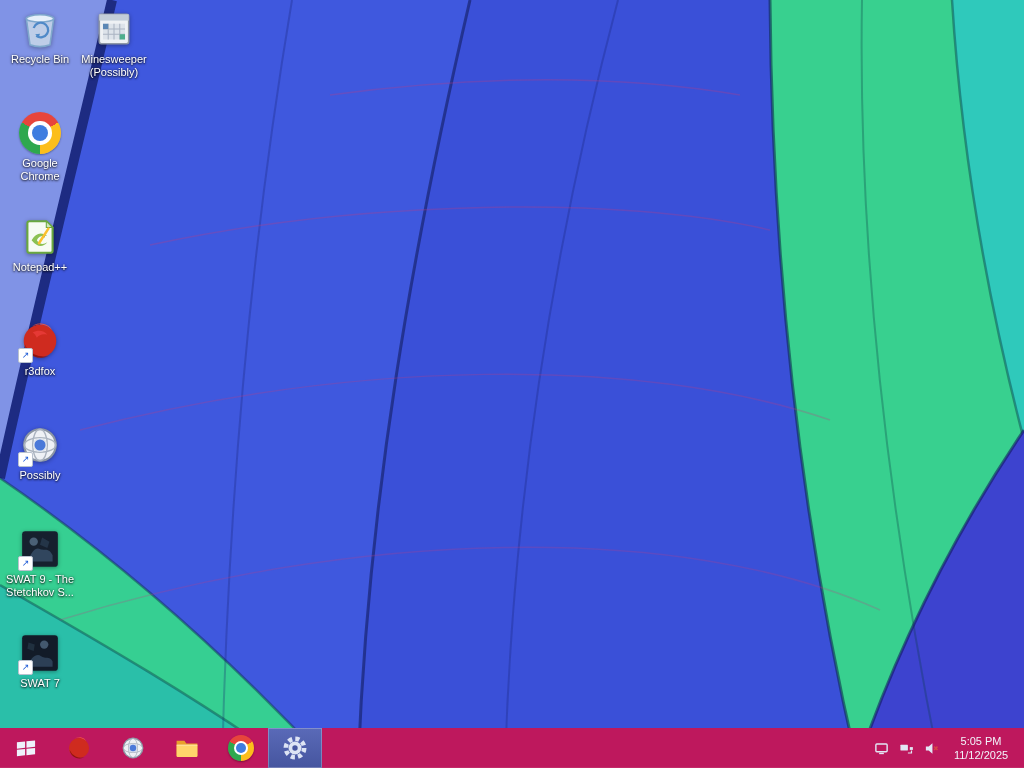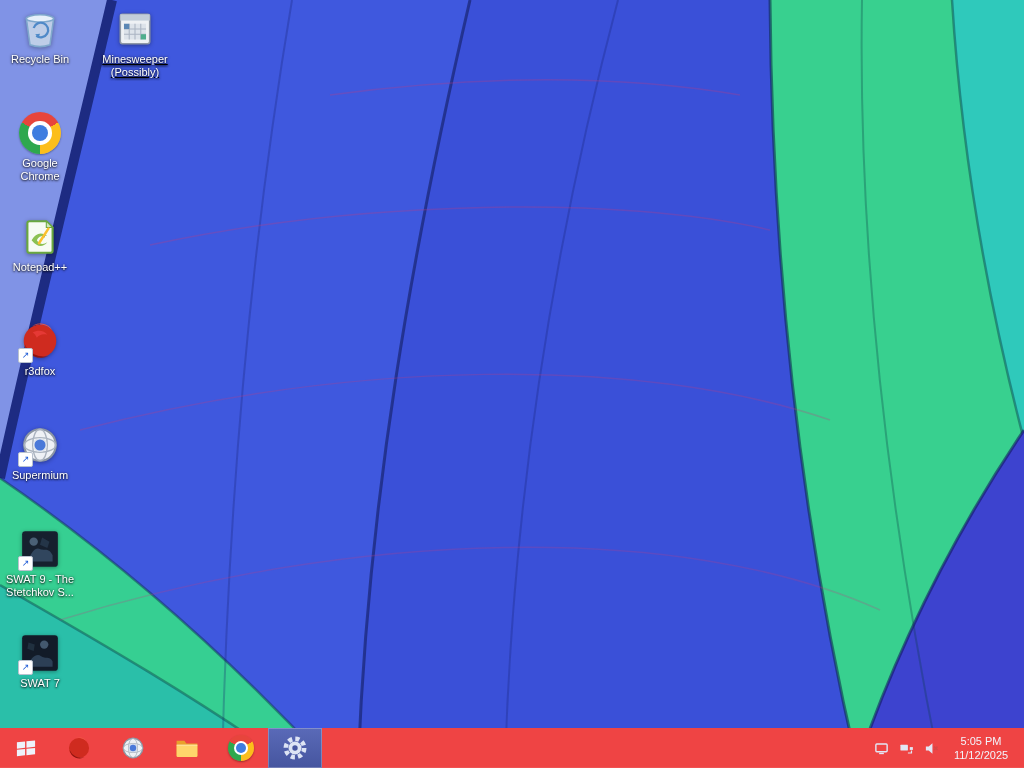--- a/index.html
+++ b/index.html
@@ -38,21 +38,21 @@
     display:flex;align-items:center;justify-content:center;
     box-shadow:0 1px 2px rgba(0,0,0,.35);}
   .chrome-white{width:56%;height:56%;border-radius:50%;background:#fff;
     display:flex;align-items:center;justify-content:center;}
   .chrome-blue{width:68%;height:68%;border-radius:50%;background:#3f7de0;}
   .chrome-mini{width:26px;height:26px;}
 
   
   .taskbar{
     position:absolute;left:0;right:0;bottom:0;height:40px;
-    background:#ef4444;display:flex;align-items:stretch;
+    background:#be185d;display:flex;align-items:stretch;
     box-shadow:0 -1px 0 rgba(255,255,255,.08) inset;
   }
   .tb-btn{
     width:54px;display:flex;align-items:center;justify-content:center;
     border:none;background:transparent;padding:0;cursor:pointer;position:relative;
   }
   .tb-btn.start{width:52px;}
   .tb-btn.active{
     background:linear-gradient(#5a6ab8,#46559f);
     box-shadow:inset 0 0 0 1px rgba(255,255,255,.25);
@@ -115,21 +115,21 @@
       <svg viewBox="0 0 40 40">
         <path d="M7,10 L10.5,35 Q20,38.5 29.5,35 L33,10" fill="rgba(214,230,247,0.8)" stroke="#7fa8cc" stroke-width="1.5"></path>
         <ellipse cx="20" cy="10" rx="13" ry="3.5" fill="#e7f0fa" stroke="#7fa8cc" stroke-width="1.5"></ellipse>
         <path d="M14,19 a7,7 0 1 1 2.5,7.5" fill="none" stroke="#4f89c8" stroke-width="2.2"></path>
         <path d="M15.5,25 l4.5,-0.5 -1.5,4 z" fill="#4f89c8"></path>
       </svg>
     </div>
     <div class="icon-label">Recycle Bin</div>
   </div>
 
-  <div class="icon-cell" style="left:97px;top:8px;text-decoration:underline;">
+  <div class="icon-cell" style="left:76px;top:8px;">
     <div class="icon-art">
       <svg viewBox="0 0 40 40">
         <rect x="6" y="6" width="28" height="28" rx="2" fill="#eef1f4" stroke="#8f98a5" stroke-width="1.5"></rect>
         <rect x="6" y="6" width="28" height="6" fill="#c3cdd9"></rect>
         <rect x="9.5" y="15" width="21" height="15" fill="#dde3ea"></rect>
         <path d="M9.5,20 h21 M9.5,25 h21 M14.5,15 v15 M20,15 v15 M25.5,15 v15" stroke="#aab4c2" stroke-width="1"></path>
         <rect x="9.5" y="15" width="5" height="5" fill="#5b87b5"></rect>
         <rect x="25.5" y="25" width="5" height="5" fill="#4fae8d"></rect>
       </svg>
     </div>
@@ -176,21 +176,21 @@
   <div class="icon-cell" style="left:2px;top:424px;">
     <div class="icon-art">
       <svg viewBox="0 0 40 40">
         <circle cx="20" cy="20" r="15" fill="#eef1f5" stroke="#8b95a3" stroke-width="2"></circle>
         <ellipse cx="20" cy="20" rx="7" ry="15" fill="none" stroke="#aab3bf" stroke-width="1.3"></ellipse>
         <ellipse cx="20" cy="20" rx="15" ry="7" fill="none" stroke="#aab3bf" stroke-width="1.3"></ellipse>
         <circle cx="20" cy="20" r="6" fill="#4a79d9" stroke="#dfe5ec" stroke-width="1.5"></circle>
       </svg>
       <div class="shortcut-badge">↗</div>
     </div>
-    <div class="icon-label">Supermium</div>
+    <div class="icon-label">Possibly</div>
   </div>
 
   <div class="icon-cell" style="left:2px;top:528px;">
     <div class="icon-art">
       <svg viewBox="0 0 40 40">
         <rect x="3" y="3" width="34" height="34" rx="3" fill="#16202e"></rect>
         <path d="M8,32 C12,22 16,18 20,20 C24,22 28,18 32,26 L32,32 Z" fill="#31465e"></path>
         <circle cx="14" cy="13" r="4" fill="#4a6076"></circle>
         <path d="M22,9 l7,4 -2,6 -7,-3 z" fill="#243548"></path>
       </svg>

